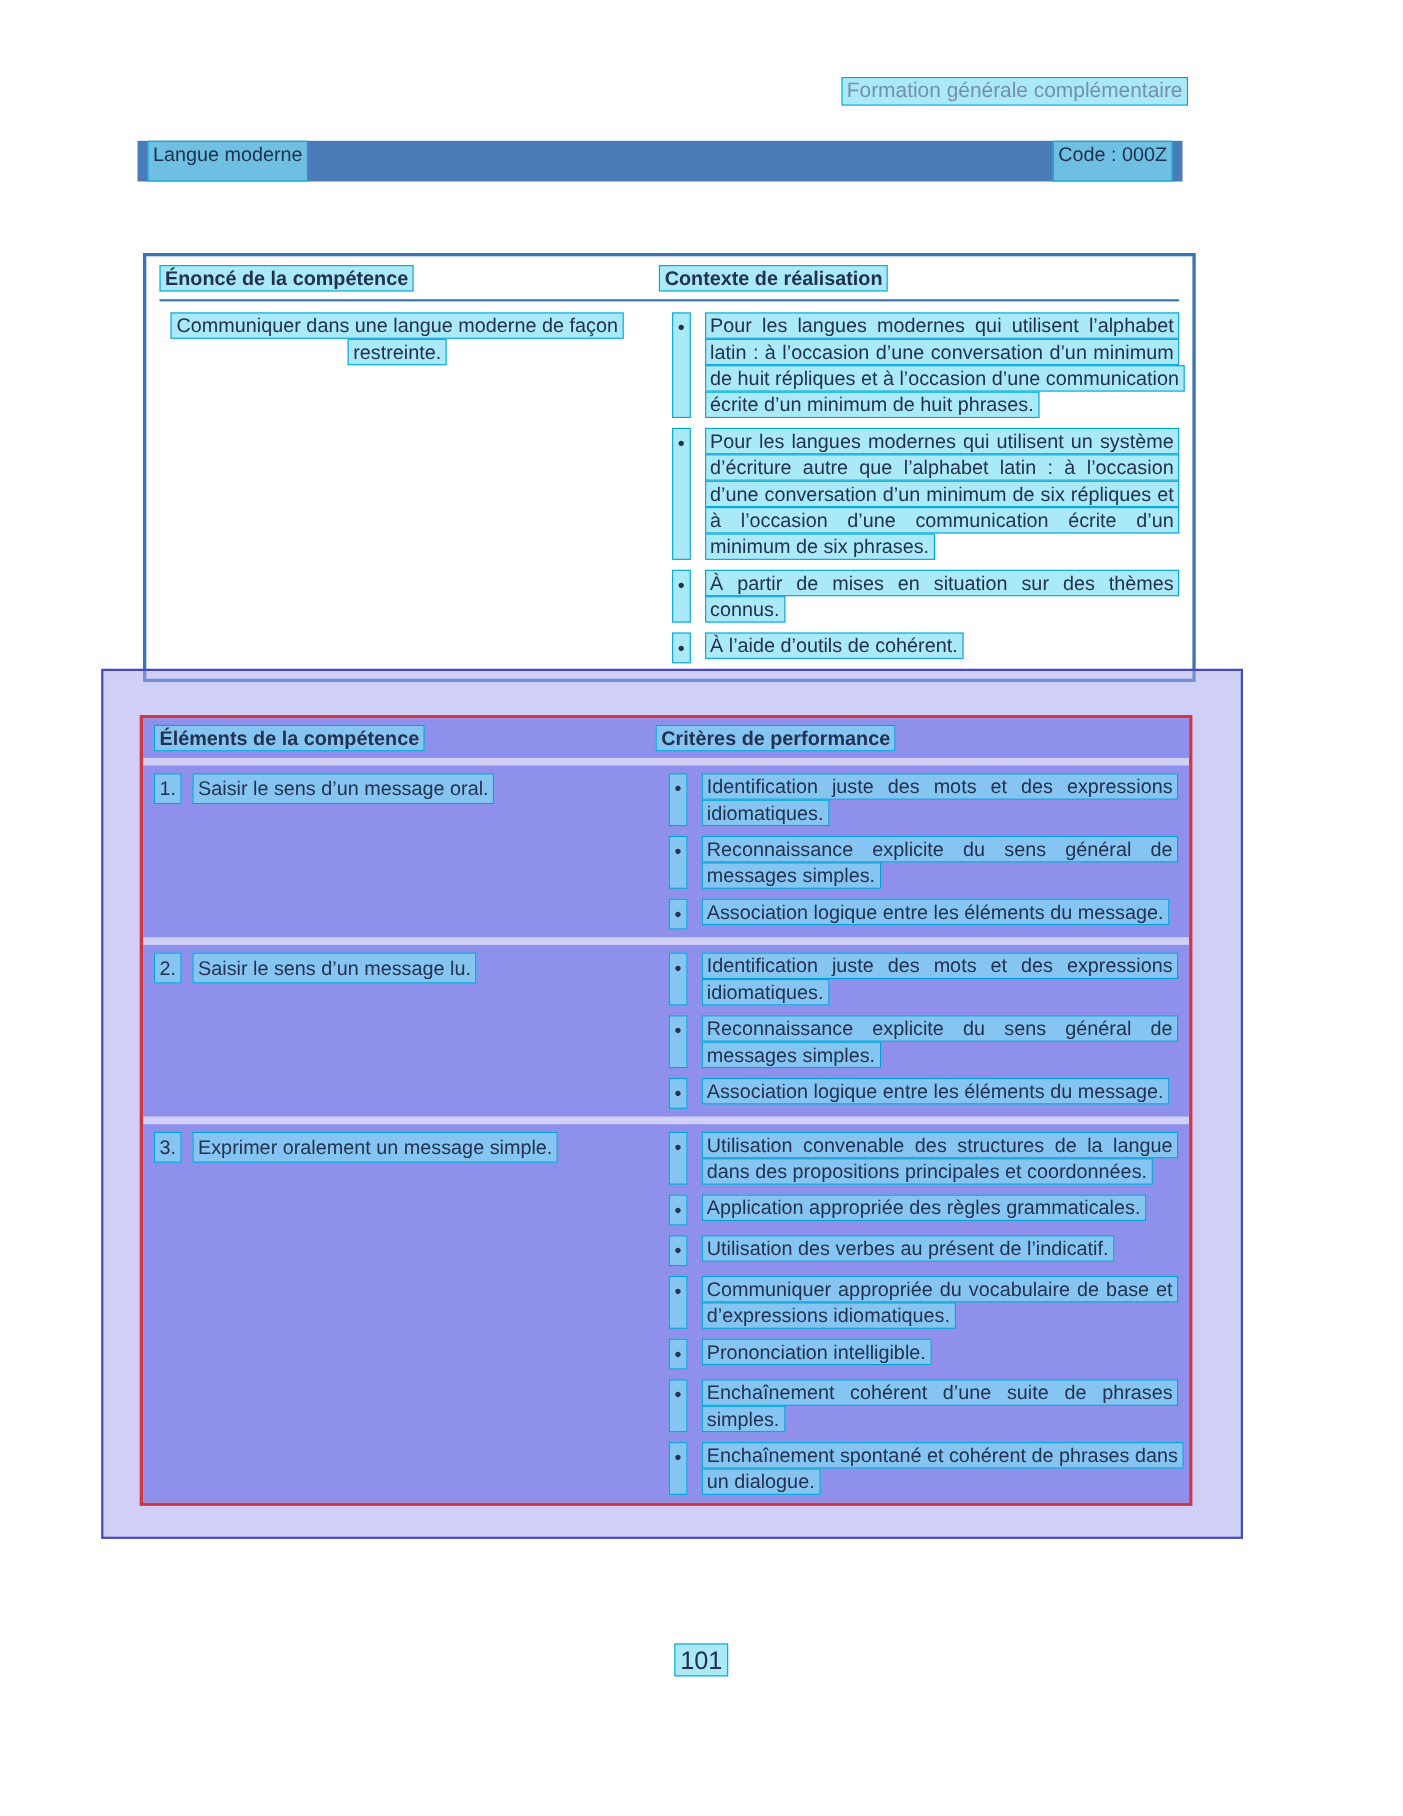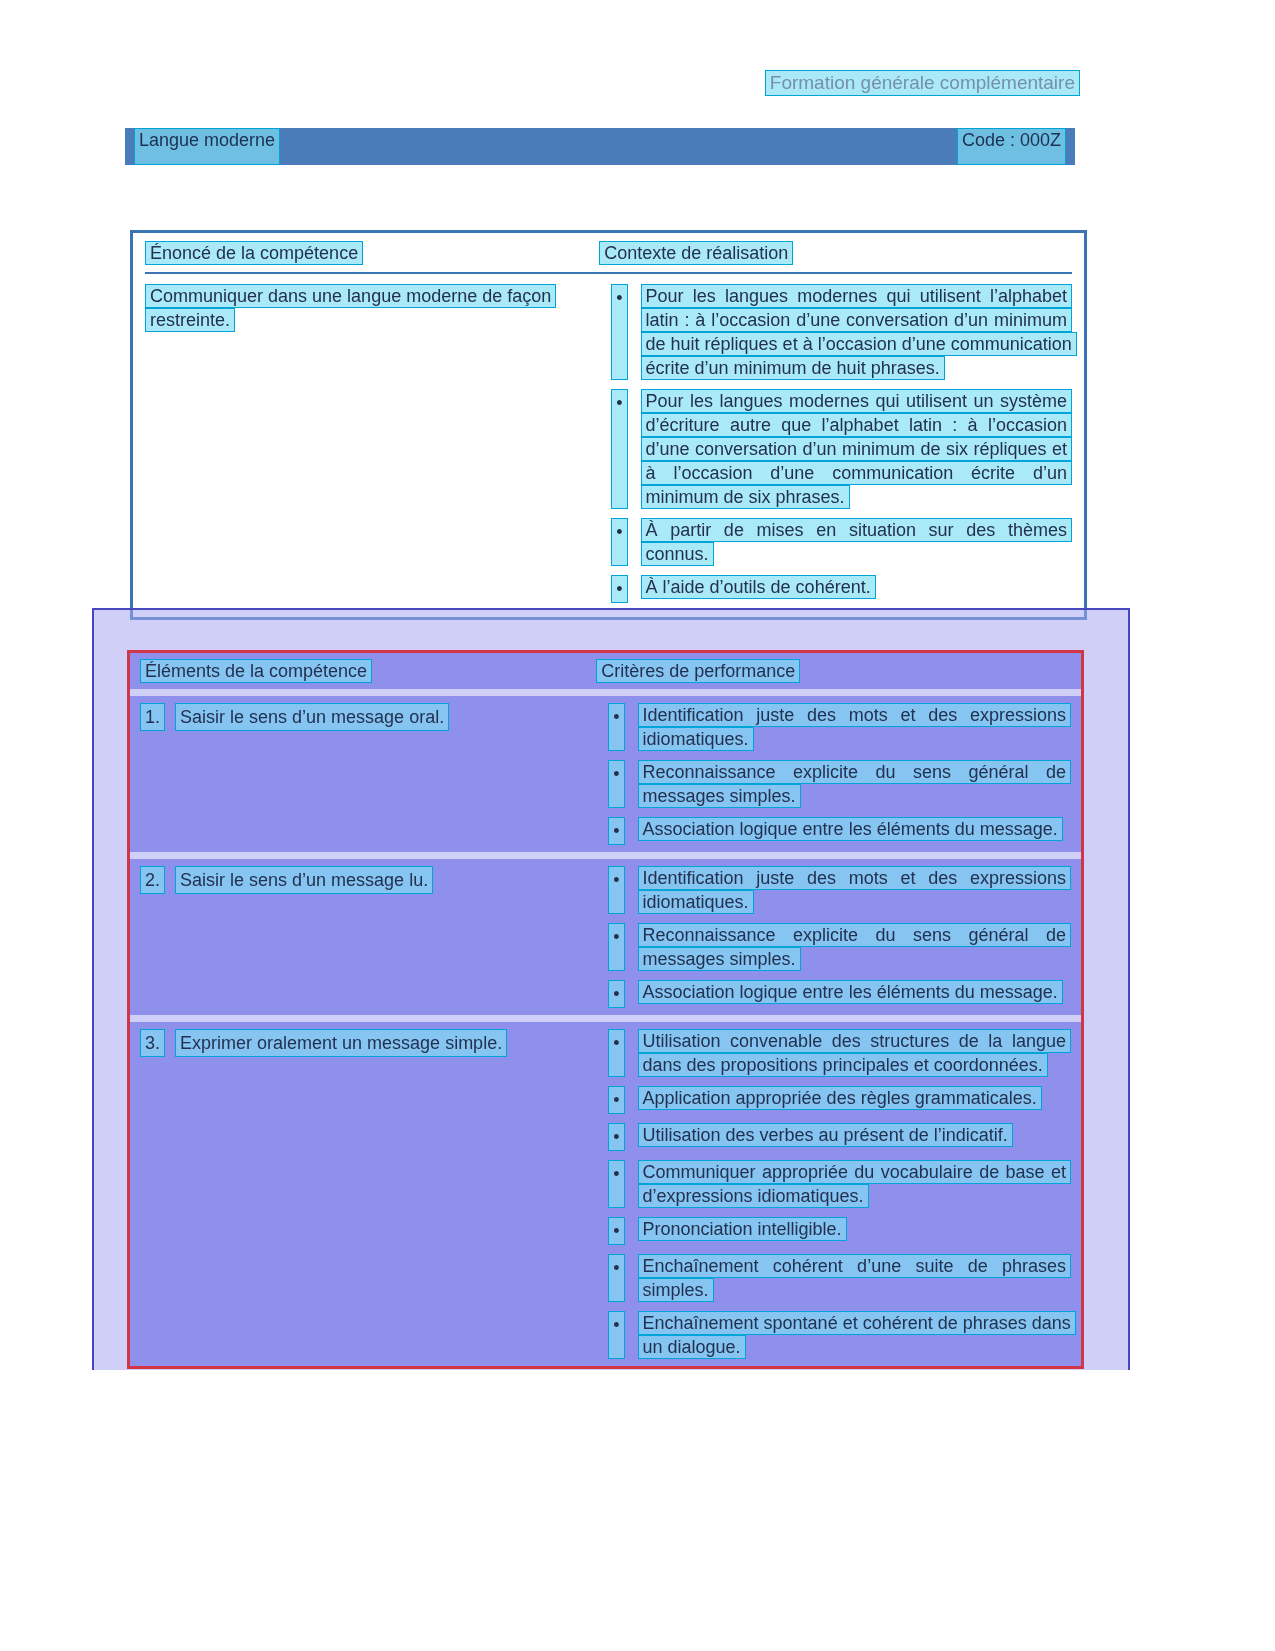--- a/index.html
+++ b/index.html
@@ -1,28 +1,28 @@
 <!DOCTYPE html>
 <html style="--bar_blue: #4a7cba; --table1_border: #3b73b5; --table2_border: #d23448; --overlay_border: #4747c2; --row_purple: #8f8fec; --hl_border: #00a5d8; --heading_blue: #3c5fc8;"><head>
 <meta charset="utf-8">
 <style>
   * { margin:0; padding:0; box-sizing:border-box; }
   html,body { background:#ffffff; }
   .page {
-    position:relative; width:1275px; height:1370px; background:#ffffff;
+    position:relative; width:1275px; height:1651px; background:#ffffff;
     font-family:"Liberation Sans", sans-serif; color:#233150; overflow:hidden;
   }
   
   .hl {
     background:rgba(130,222,244,0.68);
     border:1.5px solid var(--hl_border, #00a5d8);
     padding:1px 4px;
     -webkit-box-decoration-break:clone; box-decoration-break:clone;
   }
-  .bold { font-weight:normal; }
+  .bold { font-weight:bold; }
 
   .subtitle {
     position:absolute; top:70px; right:195px;
     font-size:19px; color:#7590aa;
   }
 
   .bar {
     position:absolute; left:125px; top:128px; width:950px; height:37px;
     background:var(--bar_blue, #4a7cba);
     display:flex; justify-content:space-between;
@@ -43,21 +43,21 @@
     padding:8px 12px 14px 12px; font-size:18px; line-height:24px;
   }
   .t-head {
     display:flex; padding-bottom:7px; margin-bottom:10px;
     border-bottom:2px solid var(--table1_border, #3b73b5);
     font-size:18px;
   }
   .cols { display:flex; align-items:flex-start; }
   .col1 { width:49%; padding-right:22px; }
   .col2 { width:51%; }
-  .statement { text-align:left; }
+  .statement { text-align:center; }
   .li { display:flex; padding-left:12px; margin-bottom:9px; }
   .li:last-child { margin-bottom:0; }
   .marker { flex:0 0 auto; margin-right:13px; line-height:24px; }
   .just { text-align:justify; flex:1 1 auto; }
 
   
   .section2 {
     position:absolute; left:92px; top:608px; width:1038px;
     background:rgba(168,168,242,0.55);
     border:2px solid var(--overlay_border, #4747c2);

